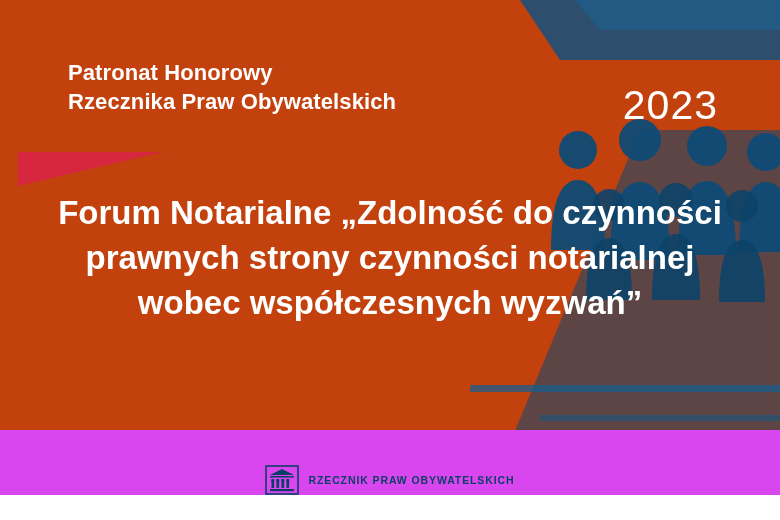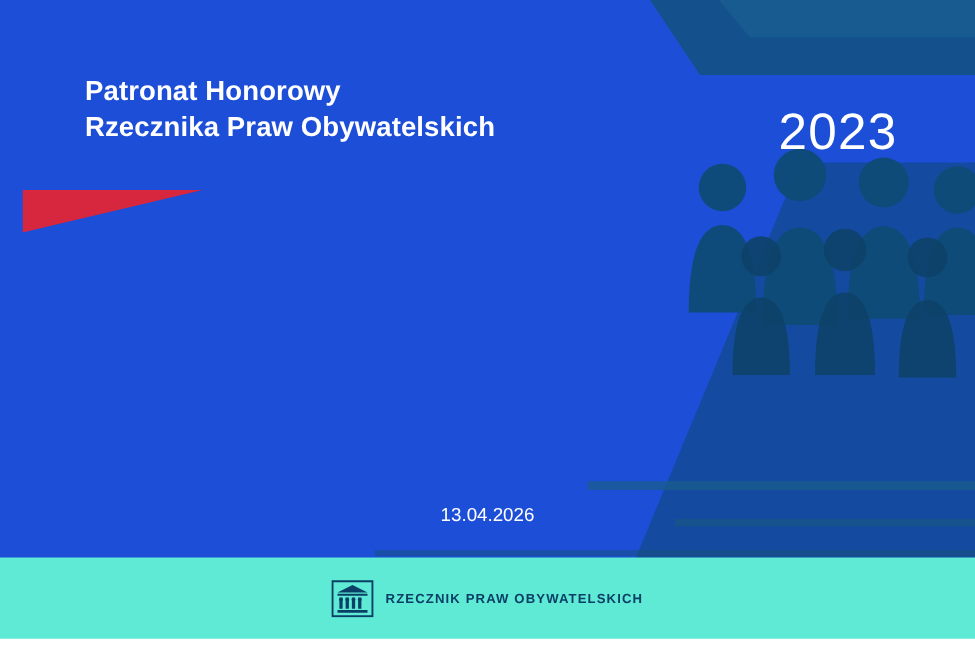--- a/index.html
+++ b/index.html
@@ -19,21 +19,21 @@
     height: 520px;
     overflow: hidden;
     background: #ffffff;
   }
   .banner {
     position: absolute;
     left: 0;
     top: 0;
     width: 780px;
     height: 455px;
-    background: #1d4ed8;
+    background: #c2410c;
     overflow: hidden;
   }
   
   .bg-shapes {
     position: absolute;
     inset: 0;
     width: 100%;
     height: 100%;
   }
   .patronage {
@@ -84,26 +84,26 @@
     top: 404px;
     width: 780px;
     text-align: center;
     color: #ffffff;
     font-size: 15px;
     z-index: 5;
   }
   .footer {
     position: absolute;
     left: 0;
-    top: 446px;
+    top: 430px;
     width: 780px;
     height: 65px;
-    background: #5eead4;
+    background: #d946ef;
     display: flex;
-    align-items: center;
+    align-items: flex-end;
     justify-content: center;
   }
   .logo {
     display: flex;
     align-items: center;
     gap: 9px;
   }
   .logo-mark {
     width: 34px;
     height: 30px;
@@ -155,22 +155,22 @@
 
     <div class="patronage">Patronat Honorowy
 Rzecznika Praw Obywatelskich</div>
 
     <div class="year">2023</div>
 
     <svg class="red-flag" viewBox="0 0 144 34">
       <polygon points="0,0 144,0 0,34" fill="#d6273f"></polygon>
     </svg>
 
+    <div class="title">Forum Notarialne „Zdolność do czynności prawnych strony czynności notarialnej wobec współczesnych wyzwań”</div>
 
-    <div class="date">13.04.2026</div>
   </div>
 
   <div class="footer">
     <div class="logo">
       <svg class="logo-mark" viewBox="0 0 34 30">
         <rect x="1" y="1" width="32" height="28" fill="none" stroke="#0b3f66" stroke-width="1.6"></rect>
         <polygon points="17,4 29,10 5,10" fill="#0b3f66"></polygon>
         <rect x="5" y="11" width="24" height="1.6" fill="#0b3f66"></rect>
         <g fill="#0b3f66">
           <rect x="6.5" y="14" width="2.6" height="9"></rect>

